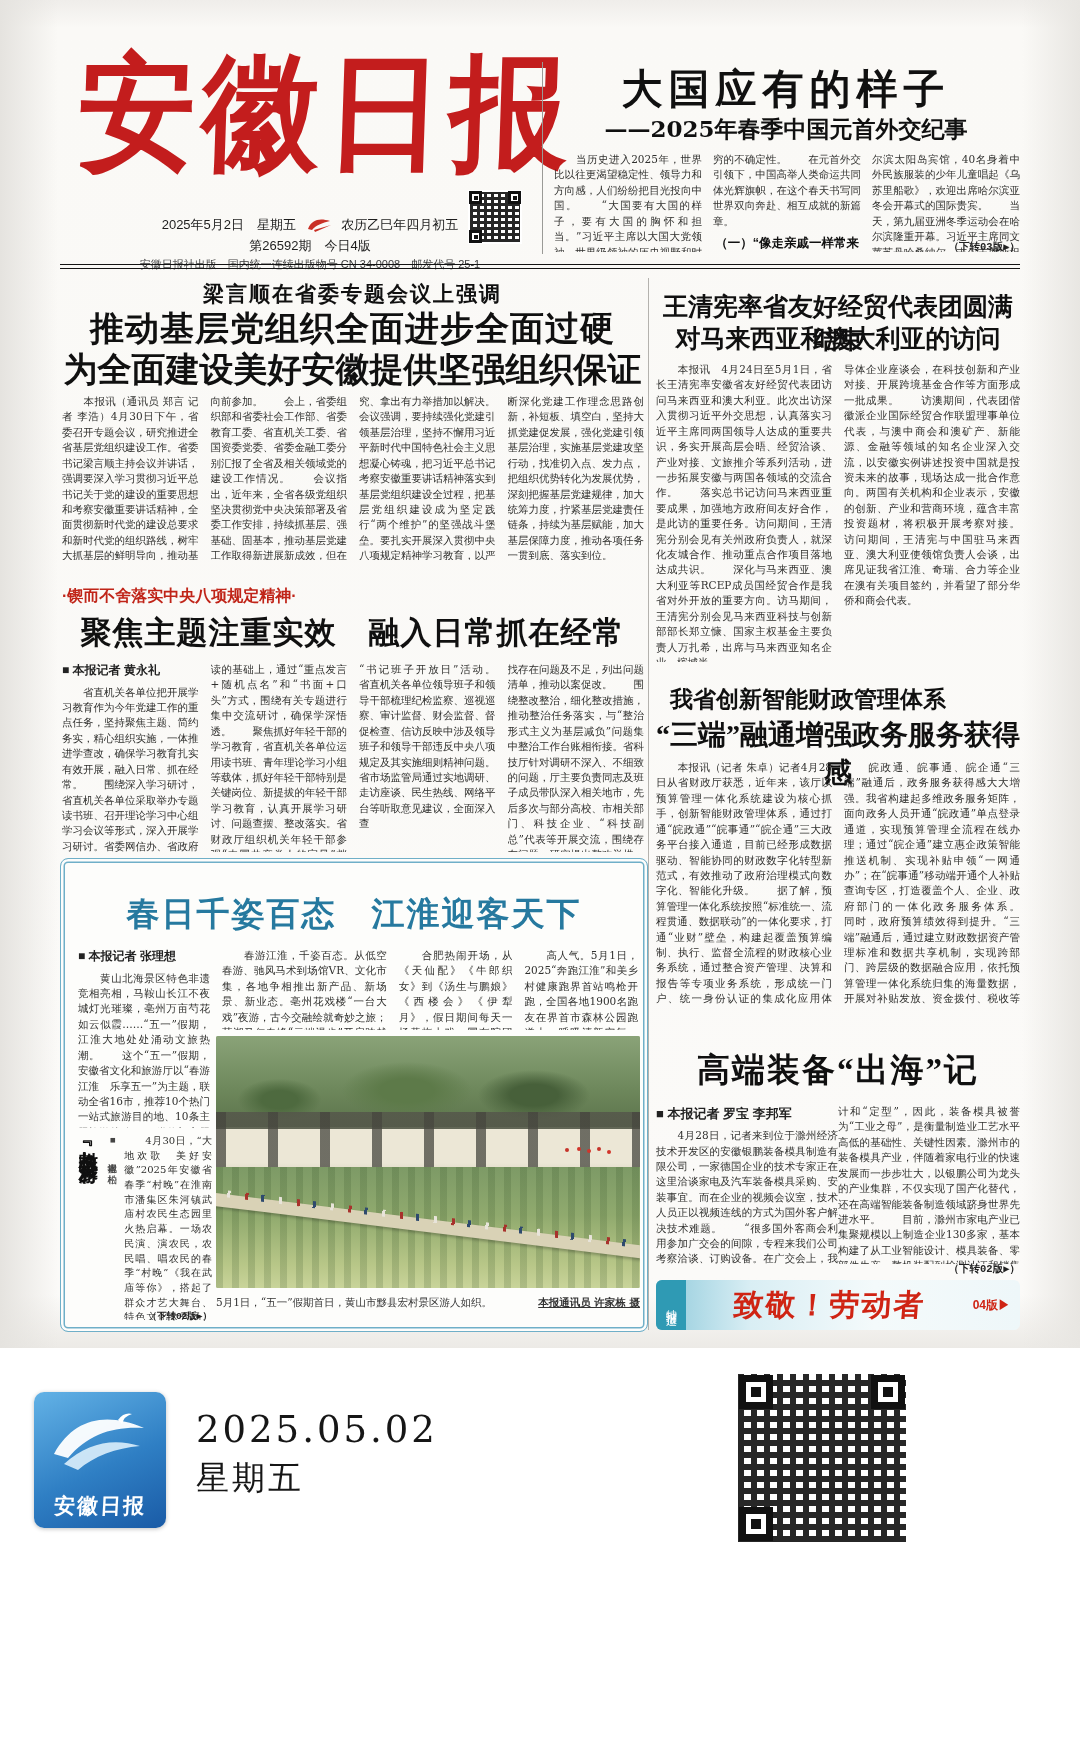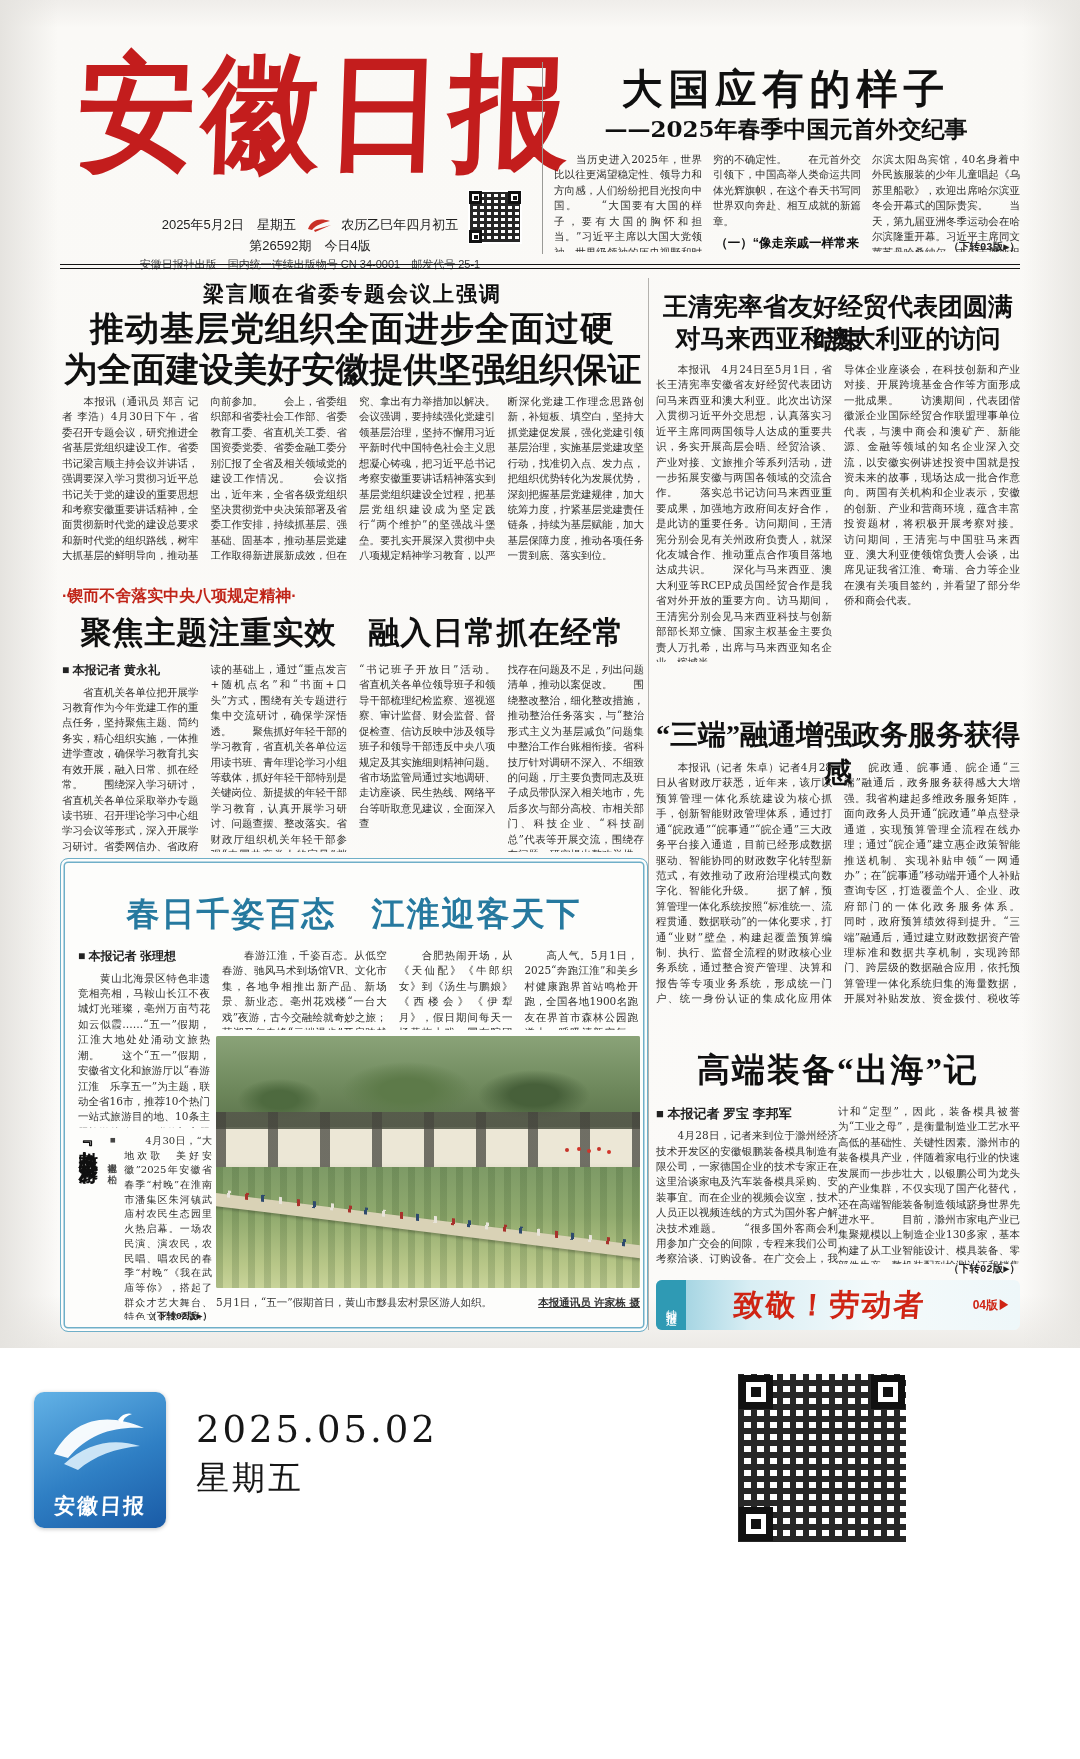--- a/index.html
+++ b/index.html
@@ -85,21 +85,21 @@
     <span style="display:inline-block; vertical-align:-3px; margin:0 6px;">
       <svg width="26" height="15" viewBox="0 0 26 15">
           <path d="M2 12 C6 2 14 1 24 4 C16 6 10 8 6 13 Z" fill="#c93026"></path>
           <path d="M8 13 L25 8 L9 15 Z" fill="#c93026"></path>
         </svg>
     </span>
     <span>农历乙巳年四月初五</span>
   </div>
   <div class="abs mast-line" style="left:100px; top:237px; width:420px;">第26592期　今日4版</div>
   <div class="abs mast-line" style="left:60px; top:256px; width:500px;">
-    <small>安徽日报社出版　国内统一连续出版物号 CN 34-0001　邮发代号 25-1</small>
+    <small>安徽日报社出版　国内统一连续出版物号 CN 34-0008　邮发代号 25-1</small>
   </div>
 
   <div class="abs qr qr-sm" style="left:468px; top:190px; width:54px; height:54px;">
     <div class="mods"></div>
     <div class="f" style="left:1px; top:1px;"></div>
     <div class="f" style="right:1px; top:1px;"></div>
     <div class="f" style="left:1px; bottom:1px;"></div>
   </div>
 
   <div class="abs rule-v" style="left:542px; top:62px; height:192px;"></div>
@@ -144,20 +144,21 @@
     <div class="col" style="flex:1;">找存在问题及不足，列出问题清单，推动以案促改。　　围绕整改整治，细化整改措施，推动整治任务落实，与“整治形式主义为基层减负”问题集中整治工作台账相衔接。省科技厅针对调研不深入、不细致的问题，厅主要负责同志及班子成员带队深入相关地市，先后多次与部分高校、市相关部门、科技企业、“科技副总”代表等开展交流，围绕存在问题，研究提出整改举措。</div>
   </div>
 
   <div class="abs hed" style="left:656px; top:290px; width:364px; font-size:25px;">王清宪率省友好经贸代表团圆满结束</div>
   <div class="abs hed" style="left:656px; top:322px; width:364px; font-size:25px;">对马来西亚和澳大利亚的访问</div>
   <div class="abs cols" style="left:656px; top:362px; width:364px; height:300px; gap:12px;">
     <div class="col" style="flex:1;">　　本报讯　4月24日至5月1日，省长王清宪率安徽省友好经贸代表团访问马来西亚和澳大利亚。此次出访深入贯彻习近平外交思想，认真落实习近平主席同两国领导人达成的重要共识，务实开展高层会晤、经贸洽谈、产业对接、文旅推介等系列活动，进一步拓展安徽与两国各领域的交流合作。　　落实总书记访问马来西亚重要成果，加强地方政府间友好合作，是此访的重要任务。访问期间，王清宪分别会见有关州政府负责人，就深化友城合作、推动重点合作项目落地达成共识。　　深化与马来西亚、澳大利亚等RCEP成员国经贸合作是我省对外开放的重要方向。访马期间，王清宪分别会见马来西亚科技与创新部部长郑立慷、国家主权基金主要负责人万扎希，出席与马来西亚知名企业、槟城半</div>
     <div class="col" style="flex:1;">导体企业座谈会，在科技创新和产业对接、开展跨境基金合作等方面形成一批成果。　　访澳期间，代表团偕徽派企业国际经贸合作联盟理事单位代表，与澳中商会和澳矿产、新能源、金融等领域的知名企业深入交流，以安徽实例讲述投资中国就是投资未来的故事，现场达成一批合作意向。两国有关机构和企业表示，安徽的创新、产业和营商环境，蕴含丰富投资题材，将积极开展考察对接。　　访问期间，王清宪与中国驻马来西亚、澳大利亚使领馆负责人会谈，出席见证我省江淮、奇瑞、合力等企业在澳有关项目签约，并看望了部分华侨和商会代表。</div>
   </div>
 
+  <div class="abs serifhed" style="left:656px; top:684px; width:364px; font-size:23px; text-align:left; padding-left:14px;">我省创新智能财政管理体系</div>
   <div class="abs hed" style="left:656px; top:716px; width:364px; font-size:28px;">“三端”融通增强政务服务获得感</div>
   <div class="abs cols" style="left:656px; top:760px; width:364px; height:246px; gap:12px;">
     <div class="col" style="flex:1;">　　本报讯（记者 朱卓）记者4月28日从省财政厅获悉，近年来，该厅以预算管理一体化系统建设为核心抓手，创新智能财政管理体系，通过打通“皖政通”“皖事通”“皖企通”三大政务平台接入通道，目前已经形成数据驱动、智能协同的财政数字化转型新范式，有效推动了政府治理模式向数字化、智能化升级。　　据了解，预算管理一体化系统按照“标准统一、流程贯通、数据联动”的一体化要求，打通“业财”壁垒，构建起覆盖预算编制、执行、监督全流程的财政核心业务系统，通过整合资产管理、决算和报告等专项业务系统，形成统一门户、统一身份认证的集成化应用体系，大大降低建设成本，财政资源配置效能得到有效提升。</div>
     <div class="col" style="flex:1;">　　皖政通、皖事通、皖企通“三端”融通后，政务服务获得感大大增强。我省构建起多维政务服务矩阵，面向政务人员开通“皖政通”单点登录通道，实现预算管理全流程在线办理；通过“皖企通”建立惠企政策智能推送机制、实现补贴申领“一网通办”；在“皖事通”移动端开通个人补贴查询专区，打造覆盖个人、企业、政府部门的一体化政务服务体系。　　同时，政府预算绩效得到提升。“三端”融通后，通过建立财政数据资产管理标准和数据共享机制，实现跨部门、跨层级的数据融合应用，依托预算管理一体化系统归集的海量数据，开展对补贴发放、资金拨付、税收等经济活动指标的动态分析，实现政策效果的可量化评估，为开展财政数据多场景分析应用和财经分析提供了积极范例，推动惠企政策更加完善以及管理水平质的提升。</div>
   </div>
 
   <div class="abs hed" style="left:656px; top:1048px; width:364px; font-size:33px; letter-spacing:2px;">高端装备“出海”记</div>
   <div class="abs cols" style="left:656px; top:1104px; width:364px; height:160px; gap:0;">
     <div class="col" style="flex:1;">
       <div class="byline" style="font-size:13px;">■ 本报记者 罗宝 李邦军</div>

